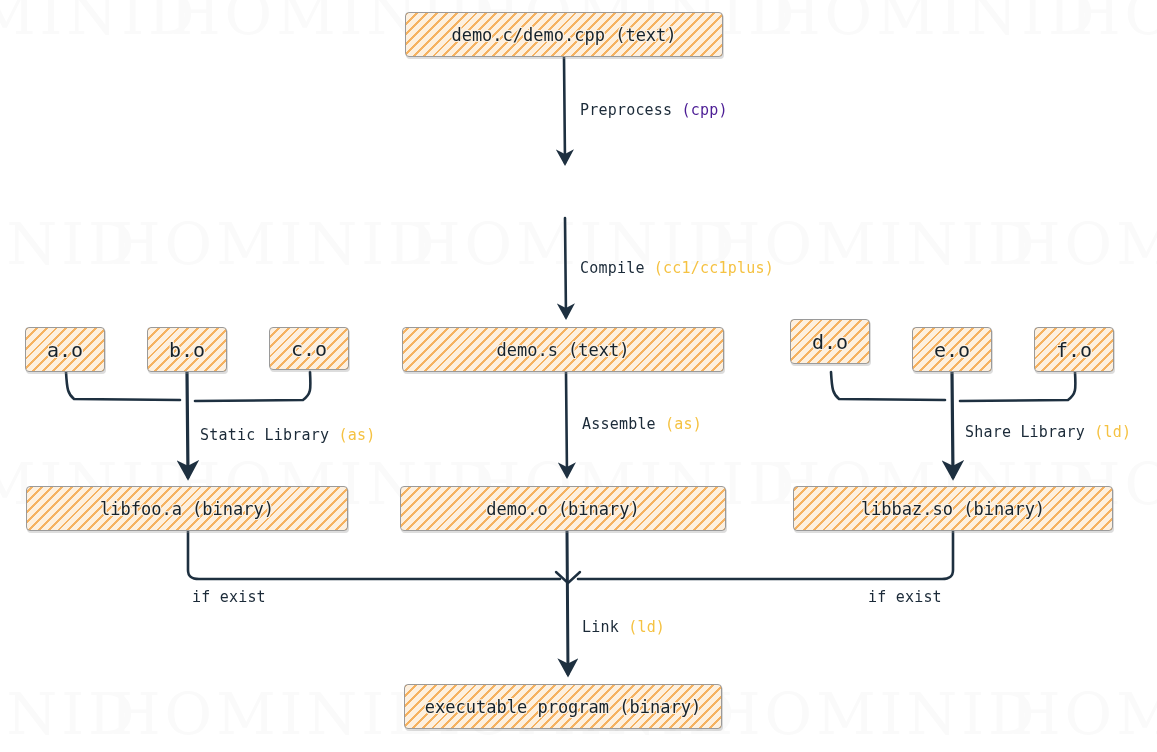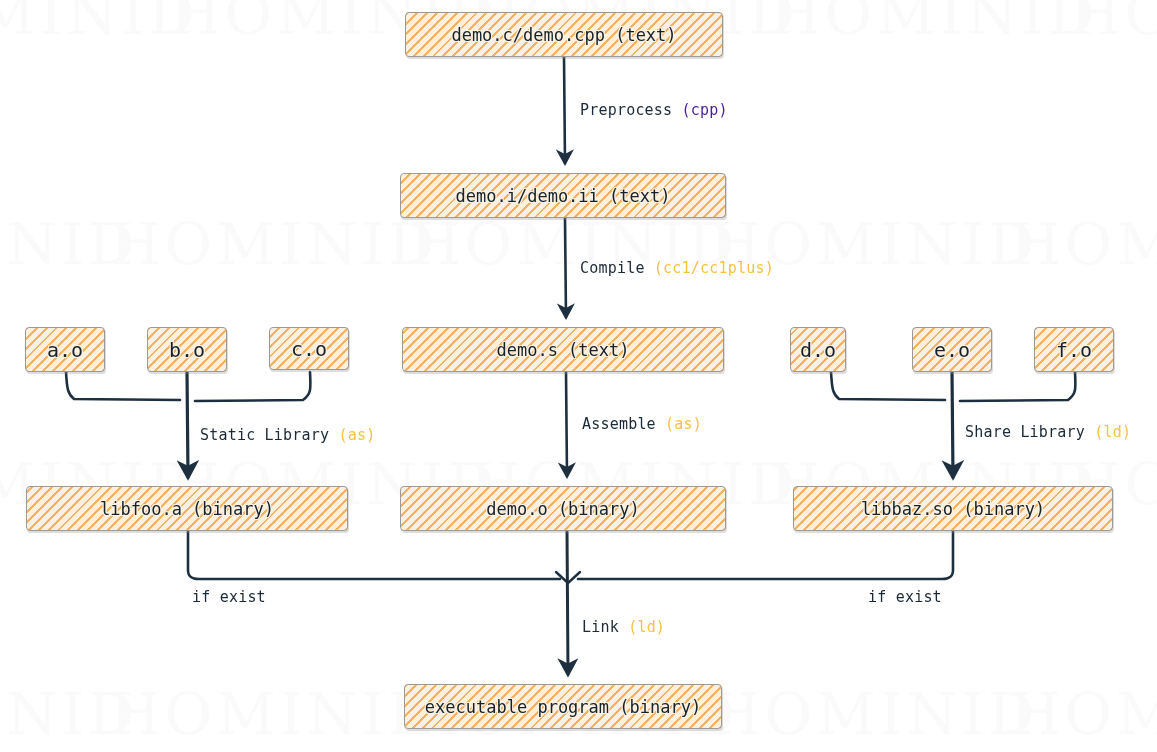--- a/index.html
+++ b/index.html
@@ -160,42 +160,39 @@
       <path d="M 567 531 L 568 674" stroke-width="3.0" marker-end="url(#arrow)"></path>
 
       <path d="M 556 572 L 568 583 L 580 572" stroke-width="2.4"></path>
     </g>
   </svg>
 
   <div id="nodes">
       <div class="node" style="left: 405px; top: 12px; width: 318px; height: 45px; border-color: rgb(154, 154, 154);">
         <span class="label">demo.c/demo.cpp (text)</span>
       </div>
-      <div class="node" style="left: 400px; top: 173px; width: 326px; height: 45px; border-color: rgb(154, 154, 154);">
-        <span class="label">demo.i/demo.ii (text)</span>
-      </div>
       <div class="node" style="left: 402px; top: 327px; width: 322px; height: 45px; border-color: rgb(154, 154, 154);">
         <span class="label">demo.s (text)</span>
       </div>
       <div class="node" style="left: 400px; top: 486px; width: 326px; height: 45px; border-color: rgb(154, 154, 154);">
         <span class="label">demo.o (binary)</span>
       </div>
       <div class="node" style="left: 404px; top: 684px; width: 318px; height: 45px; border-color: rgb(154, 154, 154);">
         <span class="label">executable program (binary)</span>
       </div>
       <div class="node small" style="left: 25px; top: 327px; width: 80px; height: 45px; border-color: rgb(154, 154, 154);">
         <span class="label">a.o</span>
       </div>
       <div class="node small" style="left: 147px; top: 327px; width: 80px; height: 45px; border-color: rgb(154, 154, 154);">
         <span class="label">b.o</span>
       </div>
       <div class="node small" style="left: 269px; top: 327px; width: 80px; height: 43px; border-color: rgb(154, 154, 154);">
         <span class="label">c.o</span>
       </div>
-      <div class="node small" style="left: 790px; top: 327px; width: 56px; height: 45px; border-color: rgb(154, 154, 154);">
+      <div class="node small" style="left: 790px; top: 319px; width: 80px; height: 45px; border-color: rgb(154, 154, 154);">
         <span class="label">d.o</span>
       </div>
       <div class="node small" style="left: 912px; top: 327px; width: 80px; height: 45px; border-color: rgb(154, 154, 154);">
         <span class="label">e.o</span>
       </div>
       <div class="node" style="left: 26px; top: 486px; width: 322px; height: 45px; border-color: rgb(154, 154, 154);">
         <span class="label">libfoo.a (binary)</span>
       </div>
       <div class="node small" style="left: 1034px; top: 327px; width: 80px; height: 45px; border-color: rgb(154, 154, 154);">
         <span class="label">f.o</span>

